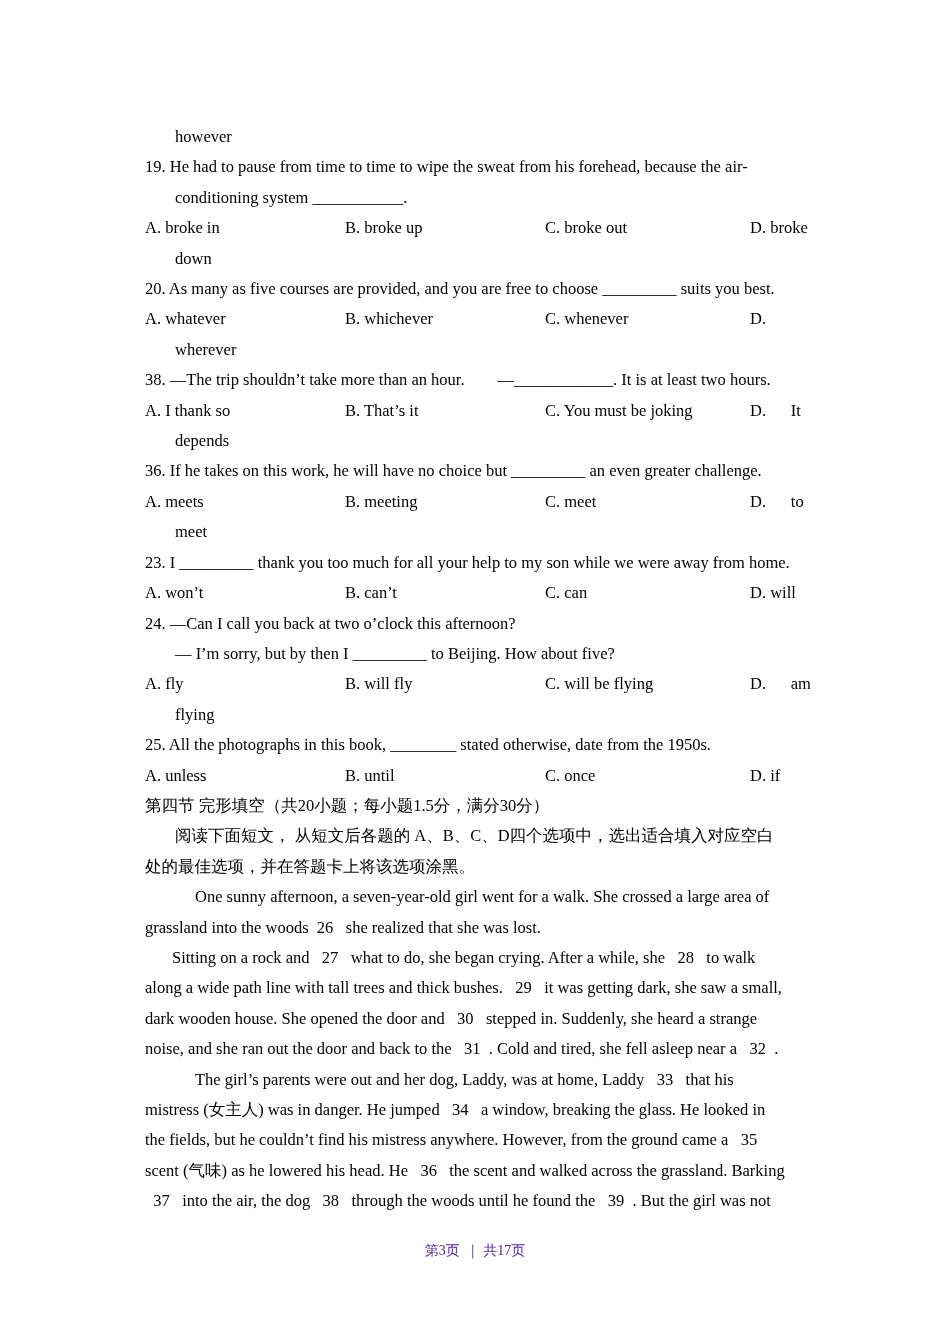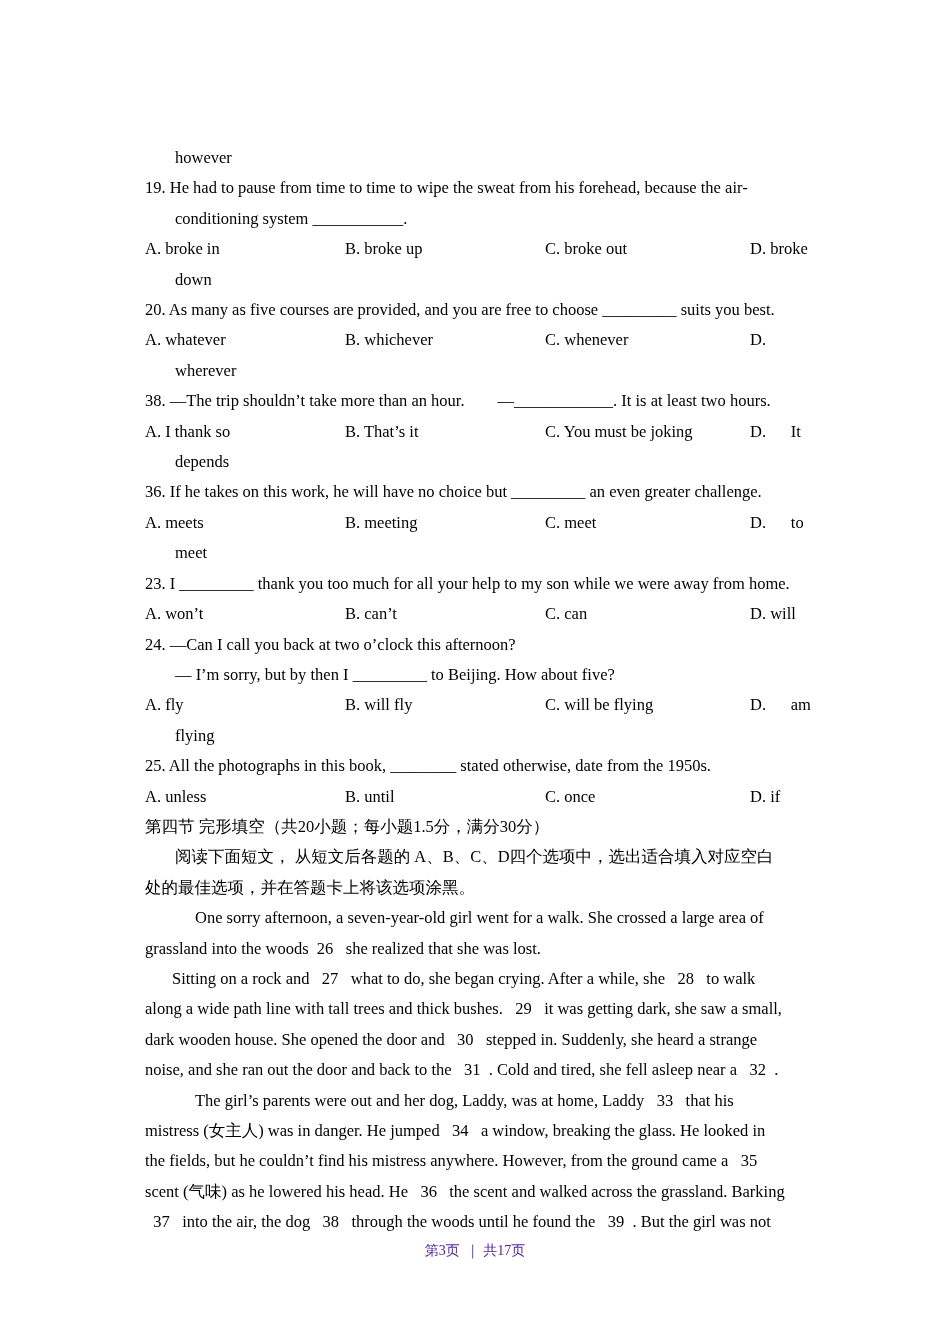--- a/index.html
+++ b/index.html
@@ -13,21 +13,20 @@
     position: relative;
     font-family: "Liberation Serif", "DejaVu Serif", serif;
     color: #000000;
     overflow: hidden;
   }
   .doc-body {
     position: absolute;
     left: 145px;
     top: 122px;
     width: 665px;
-    margin-top: 21px;
   }
   .line {
     font-size: 16.5px;
     line-height: 30.4px;
     min-height: 30.4px;
     white-space: pre;
   }
   .indent-1 { padding-left: 30px; }
   .indent-2 { padding-left: 50px; }
   .indent-3 { padding-left: 27px; }
@@ -73,21 +72,21 @@
       <div class="line opt-row"><span class="opt-cell">A. won’t</span><span class="opt-cell">B. can’t</span><span class="opt-cell">C. can</span><span class="opt-cell">D. will</span></div>
       <div class="line">24. —Can I call you back at two o’clock this afternoon?</div>
       <div class="line indent-1">— I’m sorry, but by then I _________ to Beijing. How about five?</div>
       <div class="line opt-row"><span class="opt-cell">A. fly</span><span class="opt-cell">B. will fly</span><span class="opt-cell">C. will be flying</span><span class="opt-cell">D.      am</span></div>
       <div class="line indent-1">flying</div>
       <div class="line">25. All the photographs in this book, ________ stated otherwise, date from the 1950s.</div>
       <div class="line opt-row"><span class="opt-cell">A. unless</span><span class="opt-cell">B. until</span><span class="opt-cell">C. once</span><span class="opt-cell">D. if</span></div>
       <div class="line">第四节 完形填空（共20小题；每小题1.5分，满分30分）</div>
       <div class="line indent-1">阅读下面短文， 从短文后各题的 A、B、C、D四个选项中，选出适合填入对应空白</div>
       <div class="line">处的最佳选项，并在答题卡上将该选项涂黑。</div>
-      <div class="line indent-2">One sorry afternoon, a seven-year-old girl went for a walk. She crossed a large area of</div>
+      <div class="line indent-2">One sunny afternoon, a seven-year-old girl went for a walk. She crossed a large area of</div>
       <div class="line">grassland into the woods<span class="blank">&nbsp;&nbsp;26&nbsp;&nbsp;</span> she realized that she was lost.</div>
       <div class="line indent-3">Sitting on a rock and <span class="blank">&nbsp;&nbsp;27&nbsp;&nbsp;</span> what to do, she began crying. After a while, she <span class="blank">&nbsp;&nbsp;28&nbsp;&nbsp;</span> to walk</div>
       <div class="line">along a wide path line with tall trees and thick bushes. <span class="blank">&nbsp;&nbsp;29&nbsp;&nbsp;</span> it was getting dark, she saw a small,</div>
       <div class="line">dark wooden house. She opened the door and <span class="blank">&nbsp;&nbsp;30&nbsp;&nbsp;</span> stepped in. Suddenly, she heard a strange</div>
       <div class="line">noise, and she ran out the door and back to the <span class="blank">&nbsp;&nbsp;31&nbsp;&nbsp;</span>. Cold and tired, she fell asleep near a <span class="blank">&nbsp;&nbsp;32&nbsp;&nbsp;</span>.</div>
       <div class="line indent-2">The girl’s parents were out and her dog, Laddy, was at home, Laddy <span class="blank">&nbsp;&nbsp;33&nbsp;&nbsp;</span> that his</div>
       <div class="line">mistress (女主人) was in danger. He jumped <span class="blank">&nbsp;&nbsp;34&nbsp;&nbsp;</span> a window, breaking the glass. He looked in</div>
       <div class="line">the fields, but he couldn’t find his mistress anywhere. However, from the ground came a <span class="blank">&nbsp;&nbsp;35&nbsp;&nbsp;</span></div>
       <div class="line">scent (气味) as he lowered his head. He <span class="blank">&nbsp;&nbsp;36&nbsp;&nbsp;</span> the scent and walked across the grassland. Barking</div>
       <div class="line"><span class="blank">&nbsp;&nbsp;37&nbsp;&nbsp;</span> into the air, the dog <span class="blank">&nbsp;&nbsp;38&nbsp;&nbsp;</span> through the woods until he found the <span class="blank">&nbsp;&nbsp;39&nbsp;&nbsp;</span>. But the girl was not</div>

